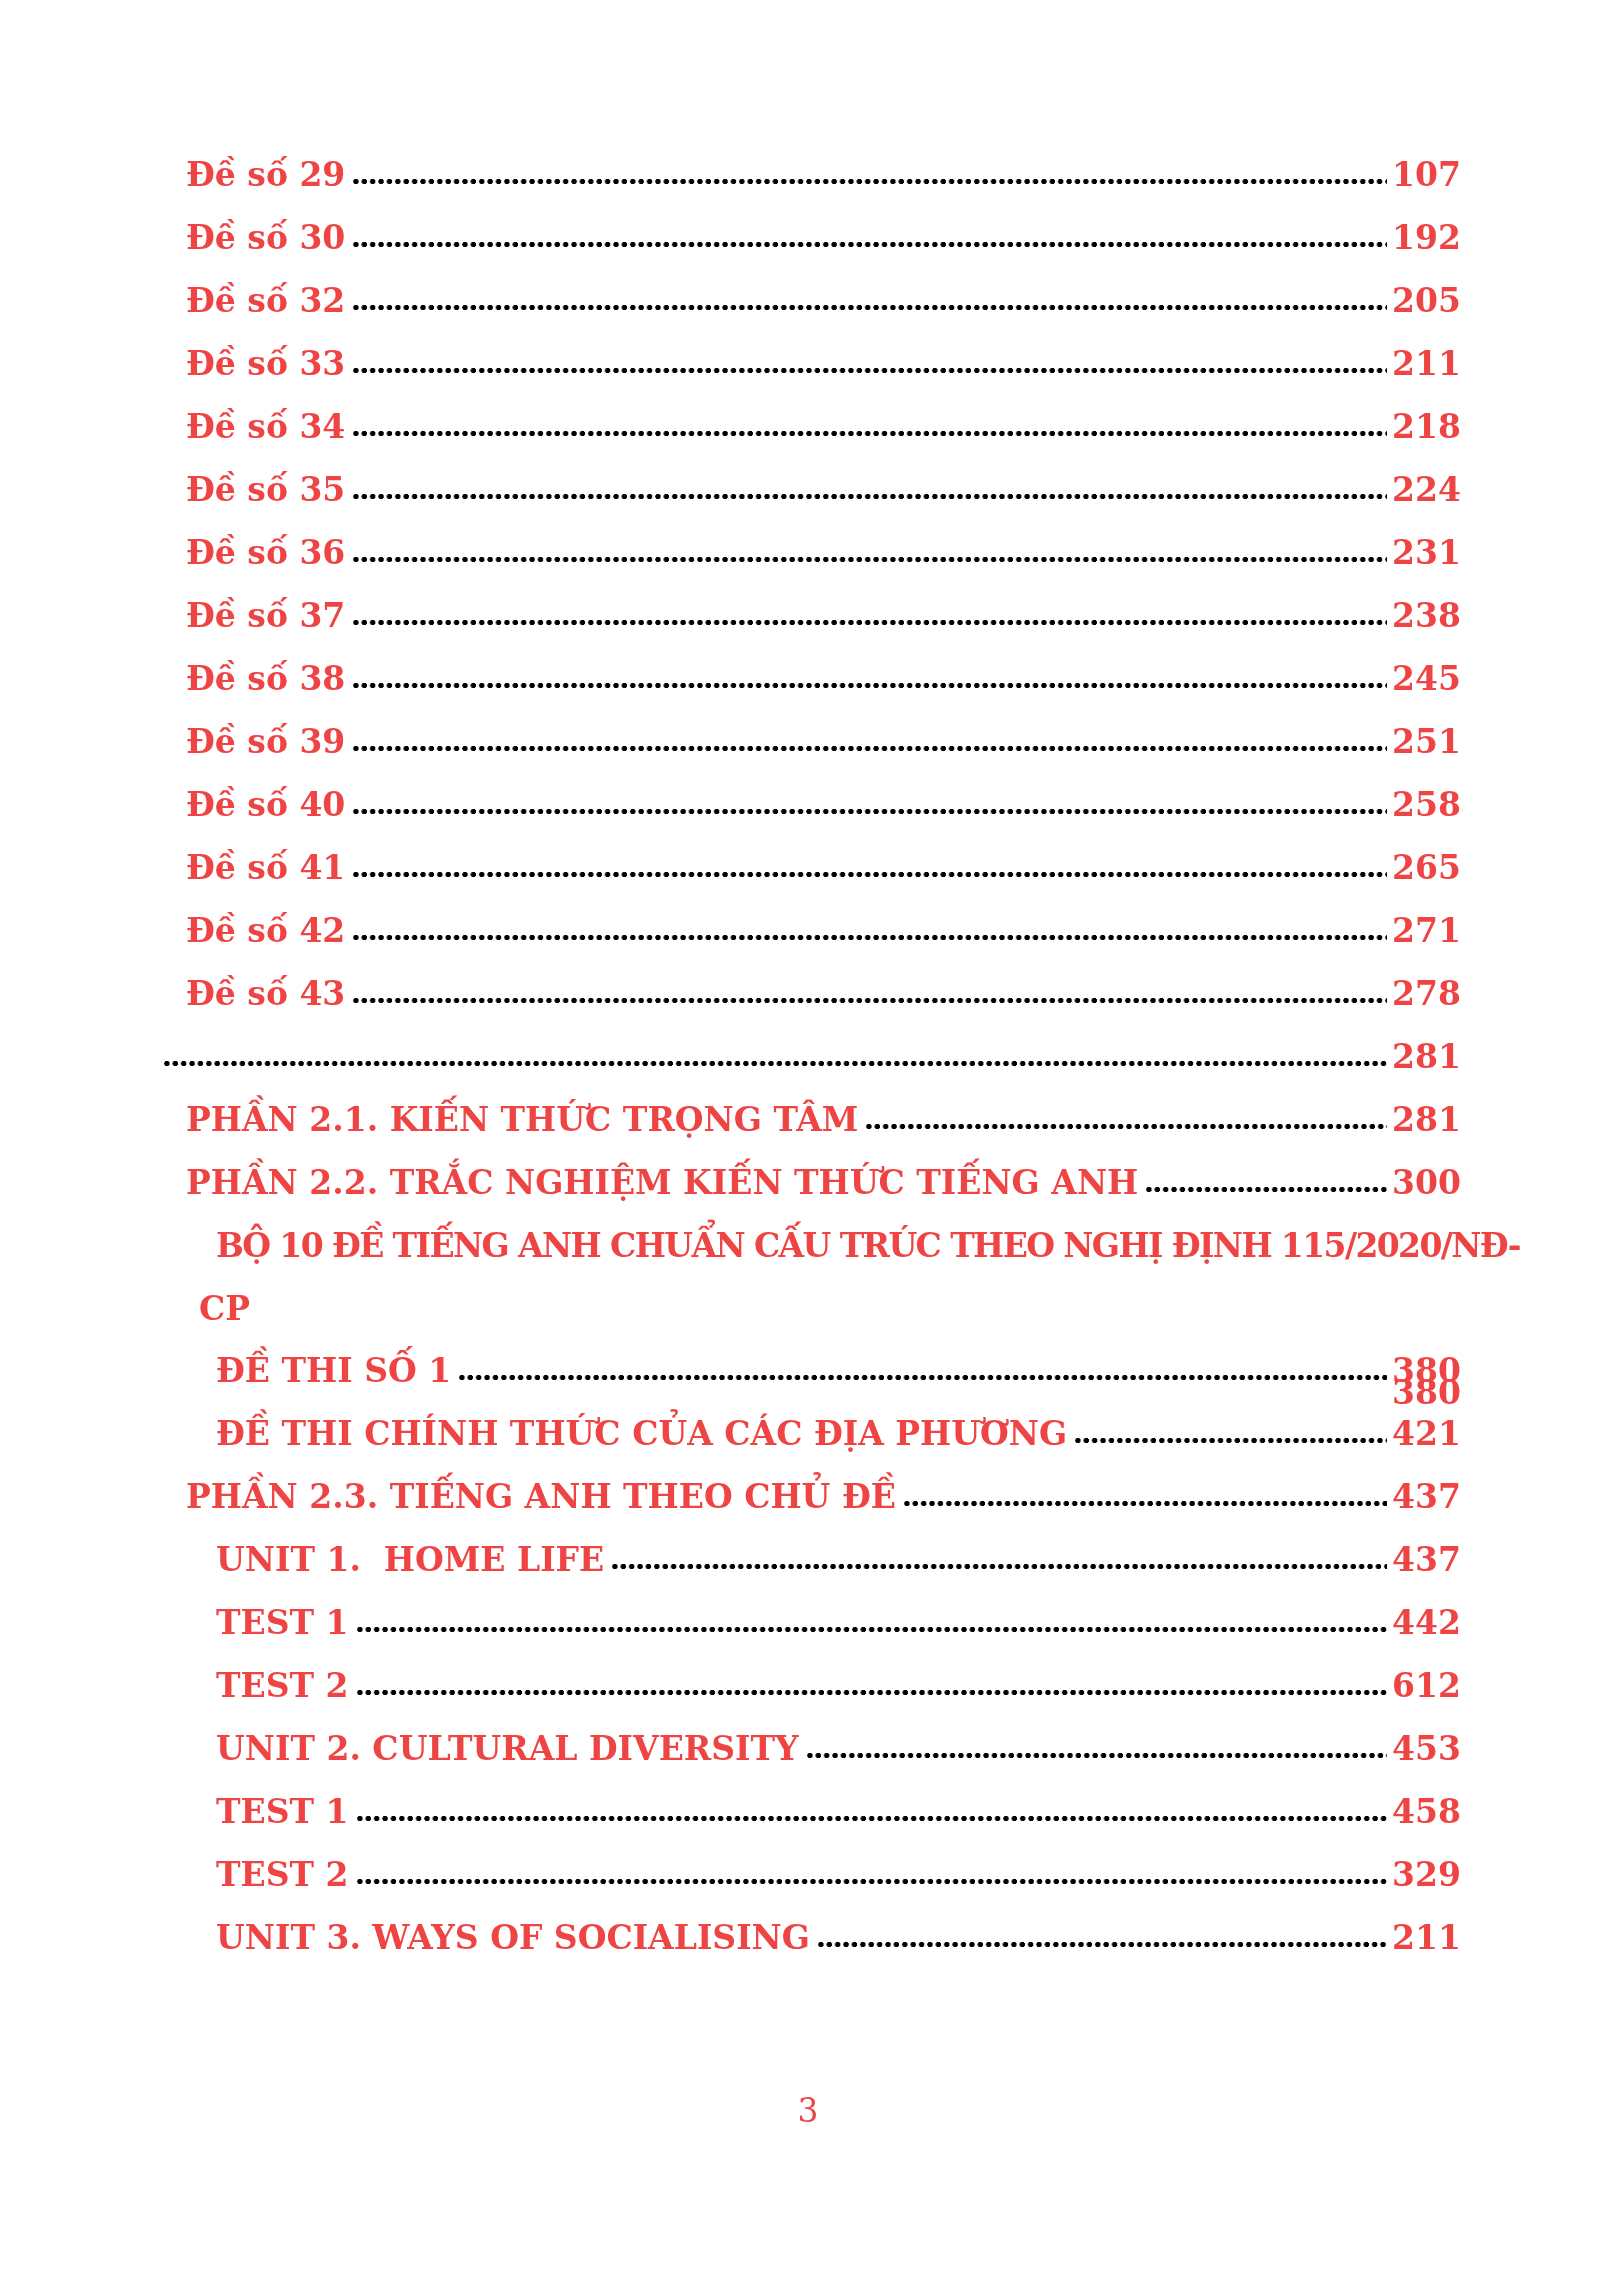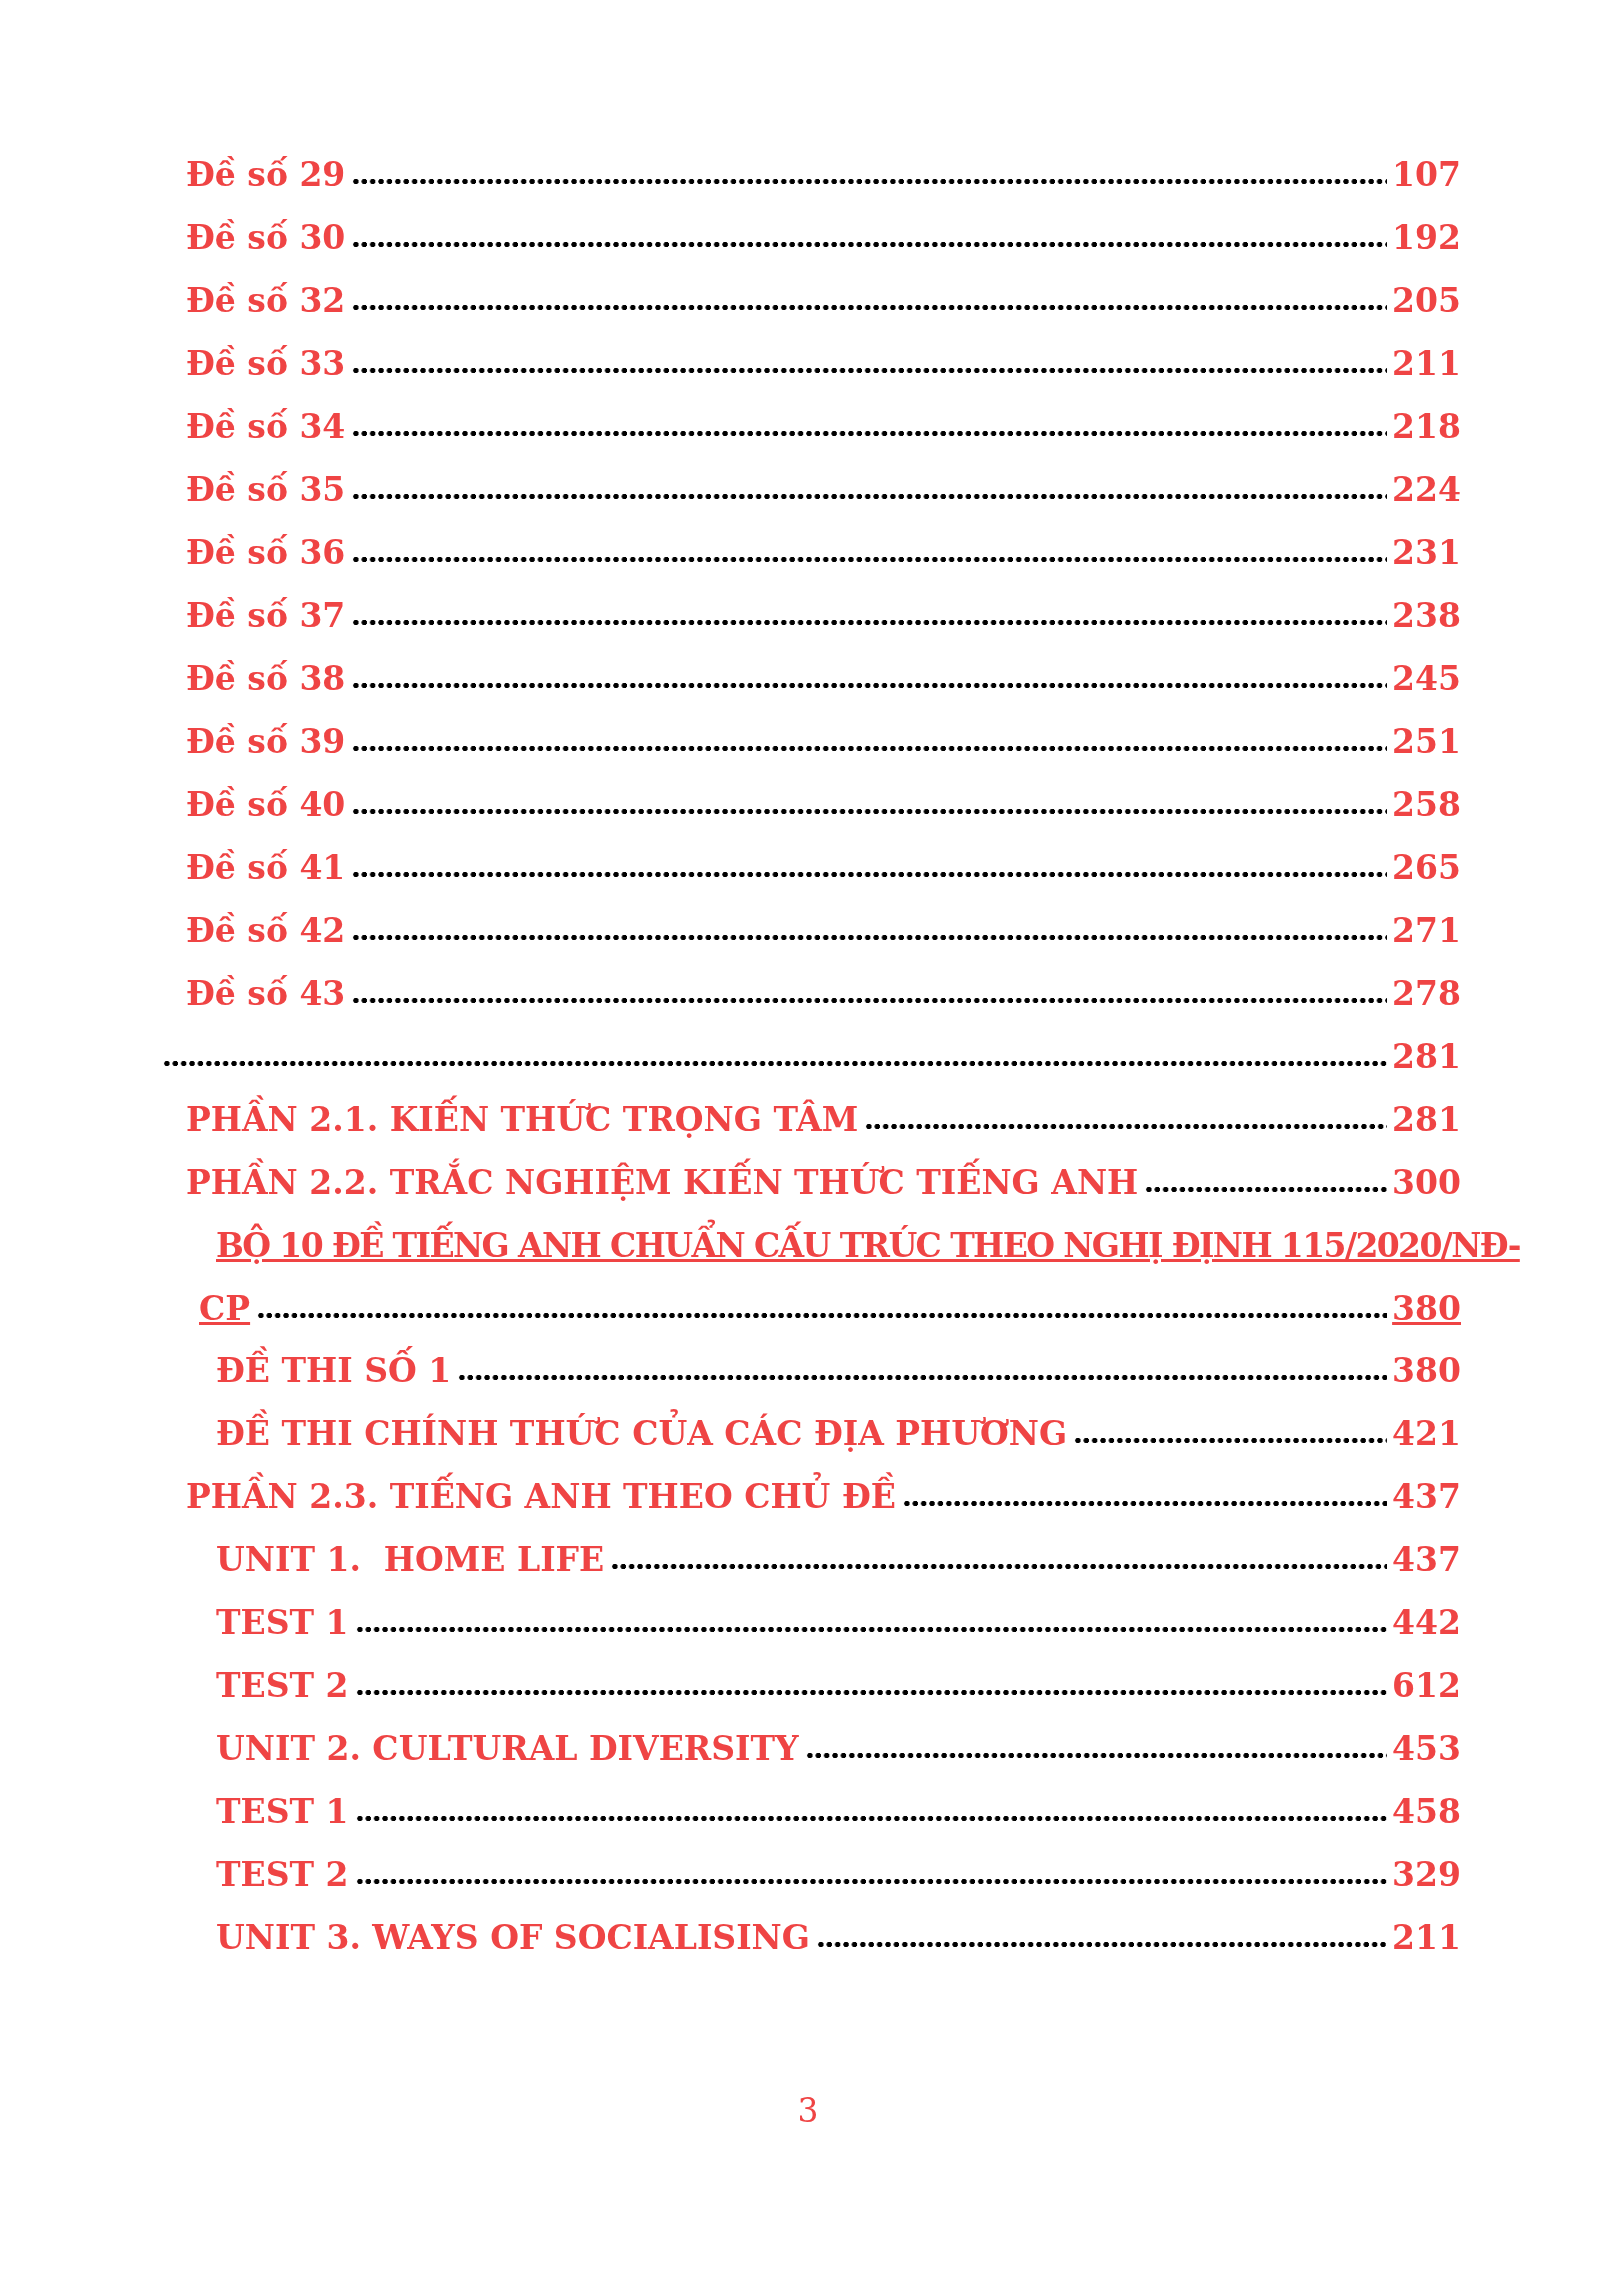--- a/index.html
+++ b/index.html
@@ -51,32 +51,32 @@
     white-space: nowrap;
     min-width: 55px;
     text-align: right;
   }
   
   .row2 {
     height: 125px;
     font-size: 33px;
     font-weight: bold;
     margin-right: 155px;
-    text-decoration: underline;
   }
   .row2 .r2l1 {
     height: 63px;
     line-height: 63px;
     white-space: pre;
     letter-spacing: -1.6px;
   }
   .row2 .r2l2 {
     display: flex;
     height: 63px;
     line-height: 63px;
+    flex-direction: column;
   }
   .row2 .r2l2 .lbl { margin-left: -17px; }
   .footer {
     position: absolute;
     top: 2079px;
     left: 0;
     width: 100%;
     height: 63px;
     line-height: 63px;
     text-align: center;

